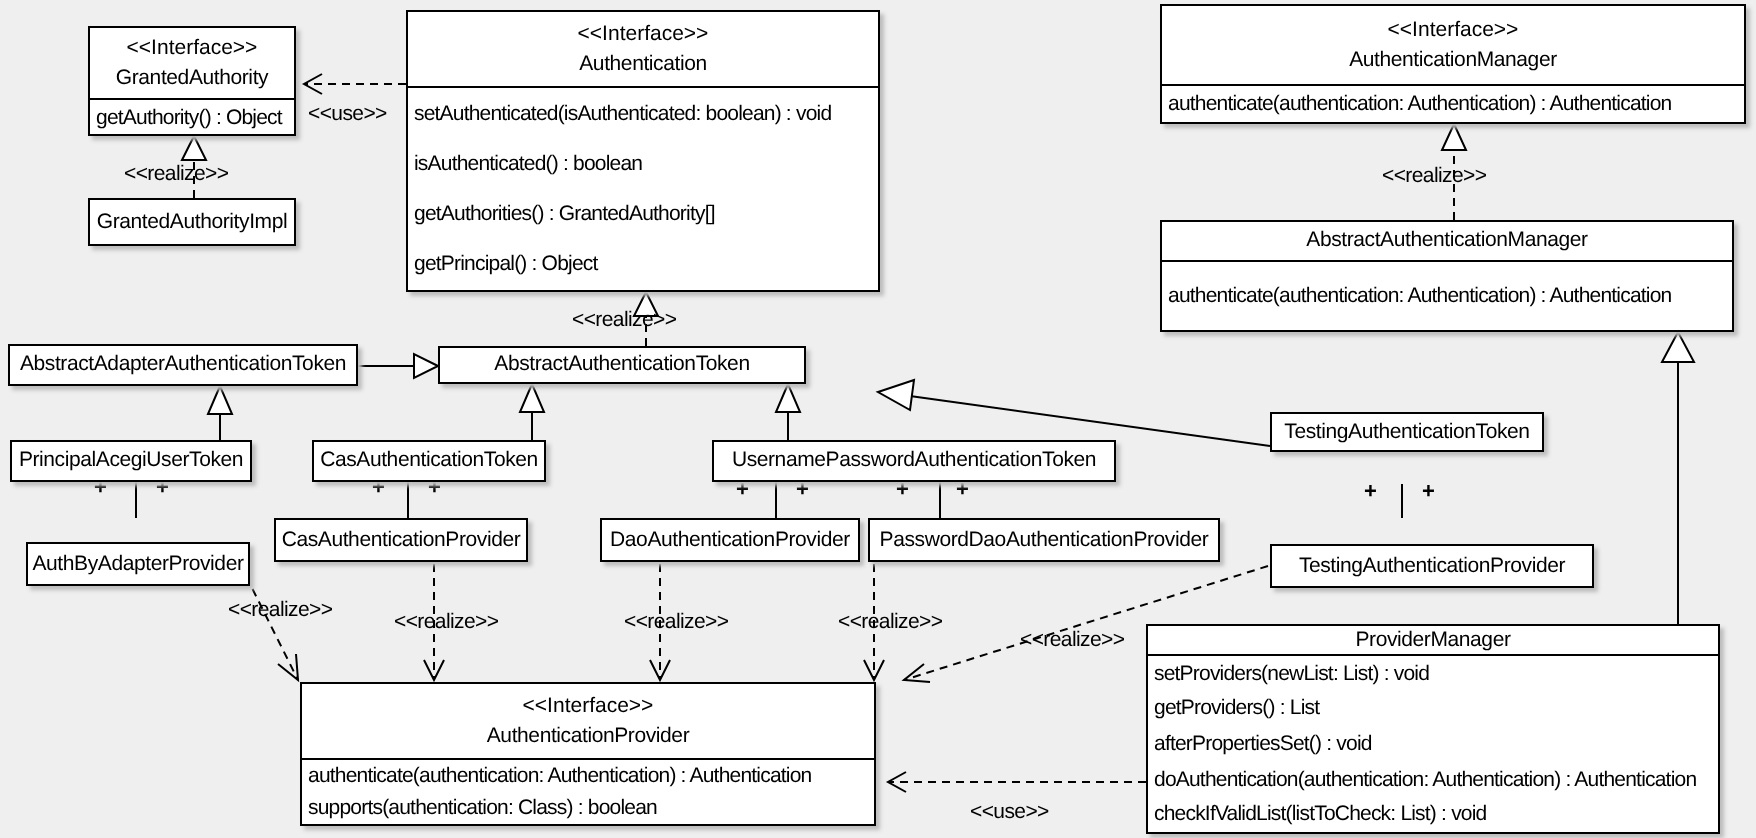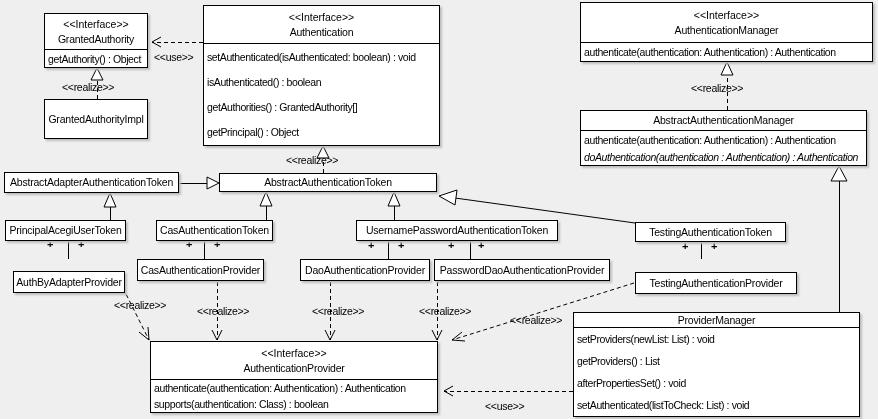--- a/index.html
+++ b/index.html
@@ -145,21 +145,21 @@
   <div class="box" style="left:44px;top:13px;width:104px;height:55px">
     <div class="ttl" style="height:35px">
       <div>&lt;&lt;Interface&gt;&gt;</div>
       <div class="nm">GrantedAuthority</div>
     </div>
     <div class="meths">
       <div class="m">getAuthority() : Object</div>
     </div>
   </div>
 
-  <div class="box single" style="left:44px;top:99px;width:104px;height:40px">
+  <div class="box single" style="left:44px;top:99px;width:104px;height:24px">
     <div class="ttl">
       <div class="nm">GrantedAuthorityImpl</div>
     </div>
   </div>
 
   <div class="box" style="left:203px;top:5px;width:237px;height:141px">
     <div class="ttl" style="height:37px">
       <div>&lt;&lt;Interface&gt;&gt;</div>
       <div class="nm">Authentication</div>
     </div>
@@ -180,31 +180,30 @@
       <div class="m">authenticate(authentication: Authentication) : Authentication</div>
     </div>
   </div>
 
   <div class="box abstract" style="left:580px;top:110px;width:287px;height:56px">
     <div class="ttl" style="height:19px">
       <div class="nm">AbstractAuthenticationManager</div>
     </div>
     <div class="meths">
       <div class="m">authenticate(authentication: Authentication) : Authentication</div>
-      <div class="m it">doAuthentication(authentication : Authentication) : Authentication</div>
     </div>
   </div>
 
   <div class="box single abstract" style="left:4px;top:172px;width:175px;height:21px">
     <div class="ttl">
       <div class="nm">AbstractAdapterAuthenticationToken</div>
     </div>
   </div>
 
-  <div class="box single abstract" style="left:219px;top:173px;width:218px;height:19px">
+  <div class="box single abstract" style="left:219px;top:173px;width:184px;height:19px">
     <div class="ttl">
       <div class="nm">AbstractAuthenticationToken</div>
     </div>
   </div>
 
   <div class="box single" style="left:5px;top:220px;width:121px;height:21px">
     <div class="ttl">
       <div class="nm">PrincipalAcegiUserToken</div>
     </div>
   </div>
@@ -214,21 +213,21 @@
       <div class="nm">CasAuthenticationToken</div>
     </div>
   </div>
 
   <div class="box single" style="left:356px;top:220px;width:202px;height:21px">
     <div class="ttl">
       <div class="nm">UsernamePasswordAuthenticationToken</div>
     </div>
   </div>
 
-  <div class="box single" style="left:635px;top:222px;width:151px;height:20px">
+  <div class="box single" style="left:635px;top:206px;width:137px;height:20px">
     <div class="ttl">
       <div class="nm">TestingAuthenticationToken</div>
     </div>
   </div>
 
   <div class="box single" style="left:13px;top:271px;width:112px;height:22px">
     <div class="ttl">
       <div class="nm">AuthByAdapterProvider</div>
     </div>
   </div>
@@ -258,21 +257,22 @@
   </div>
 
   <div class="box" style="left:573px;top:312px;width:287px;height:105px">
     <div class="ttl" style="height:14px;line-height:14px">
       <div class="nm">ProviderManager</div>
     </div>
     <div class="meths">
       <div class="m">setProviders(newList: List) : void</div>
       <div class="m">getProviders() : List</div>
       <div class="m">afterPropertiesSet() : void</div>
-      <div class="m">setAuthenticated(listToCheck: List) : void</div>
+      <div class="m">doAuthentication(authentication: Authentication) : Authentication</div>
+      <div class="m">checkIfValidList(listToCheck: List) : void</div>
     </div>
   </div>
 
   <div class="box" style="left:150px;top:341px;width:288px;height:72px">
     <div class="ttl" style="height:37px">
       <div>&lt;&lt;Interface&gt;&gt;</div>
       <div class="nm">AuthenticationProvider</div>
     </div>
     <div class="meths">
       <div class="m">authenticate(authentication: Authentication) : Authentication</div>

